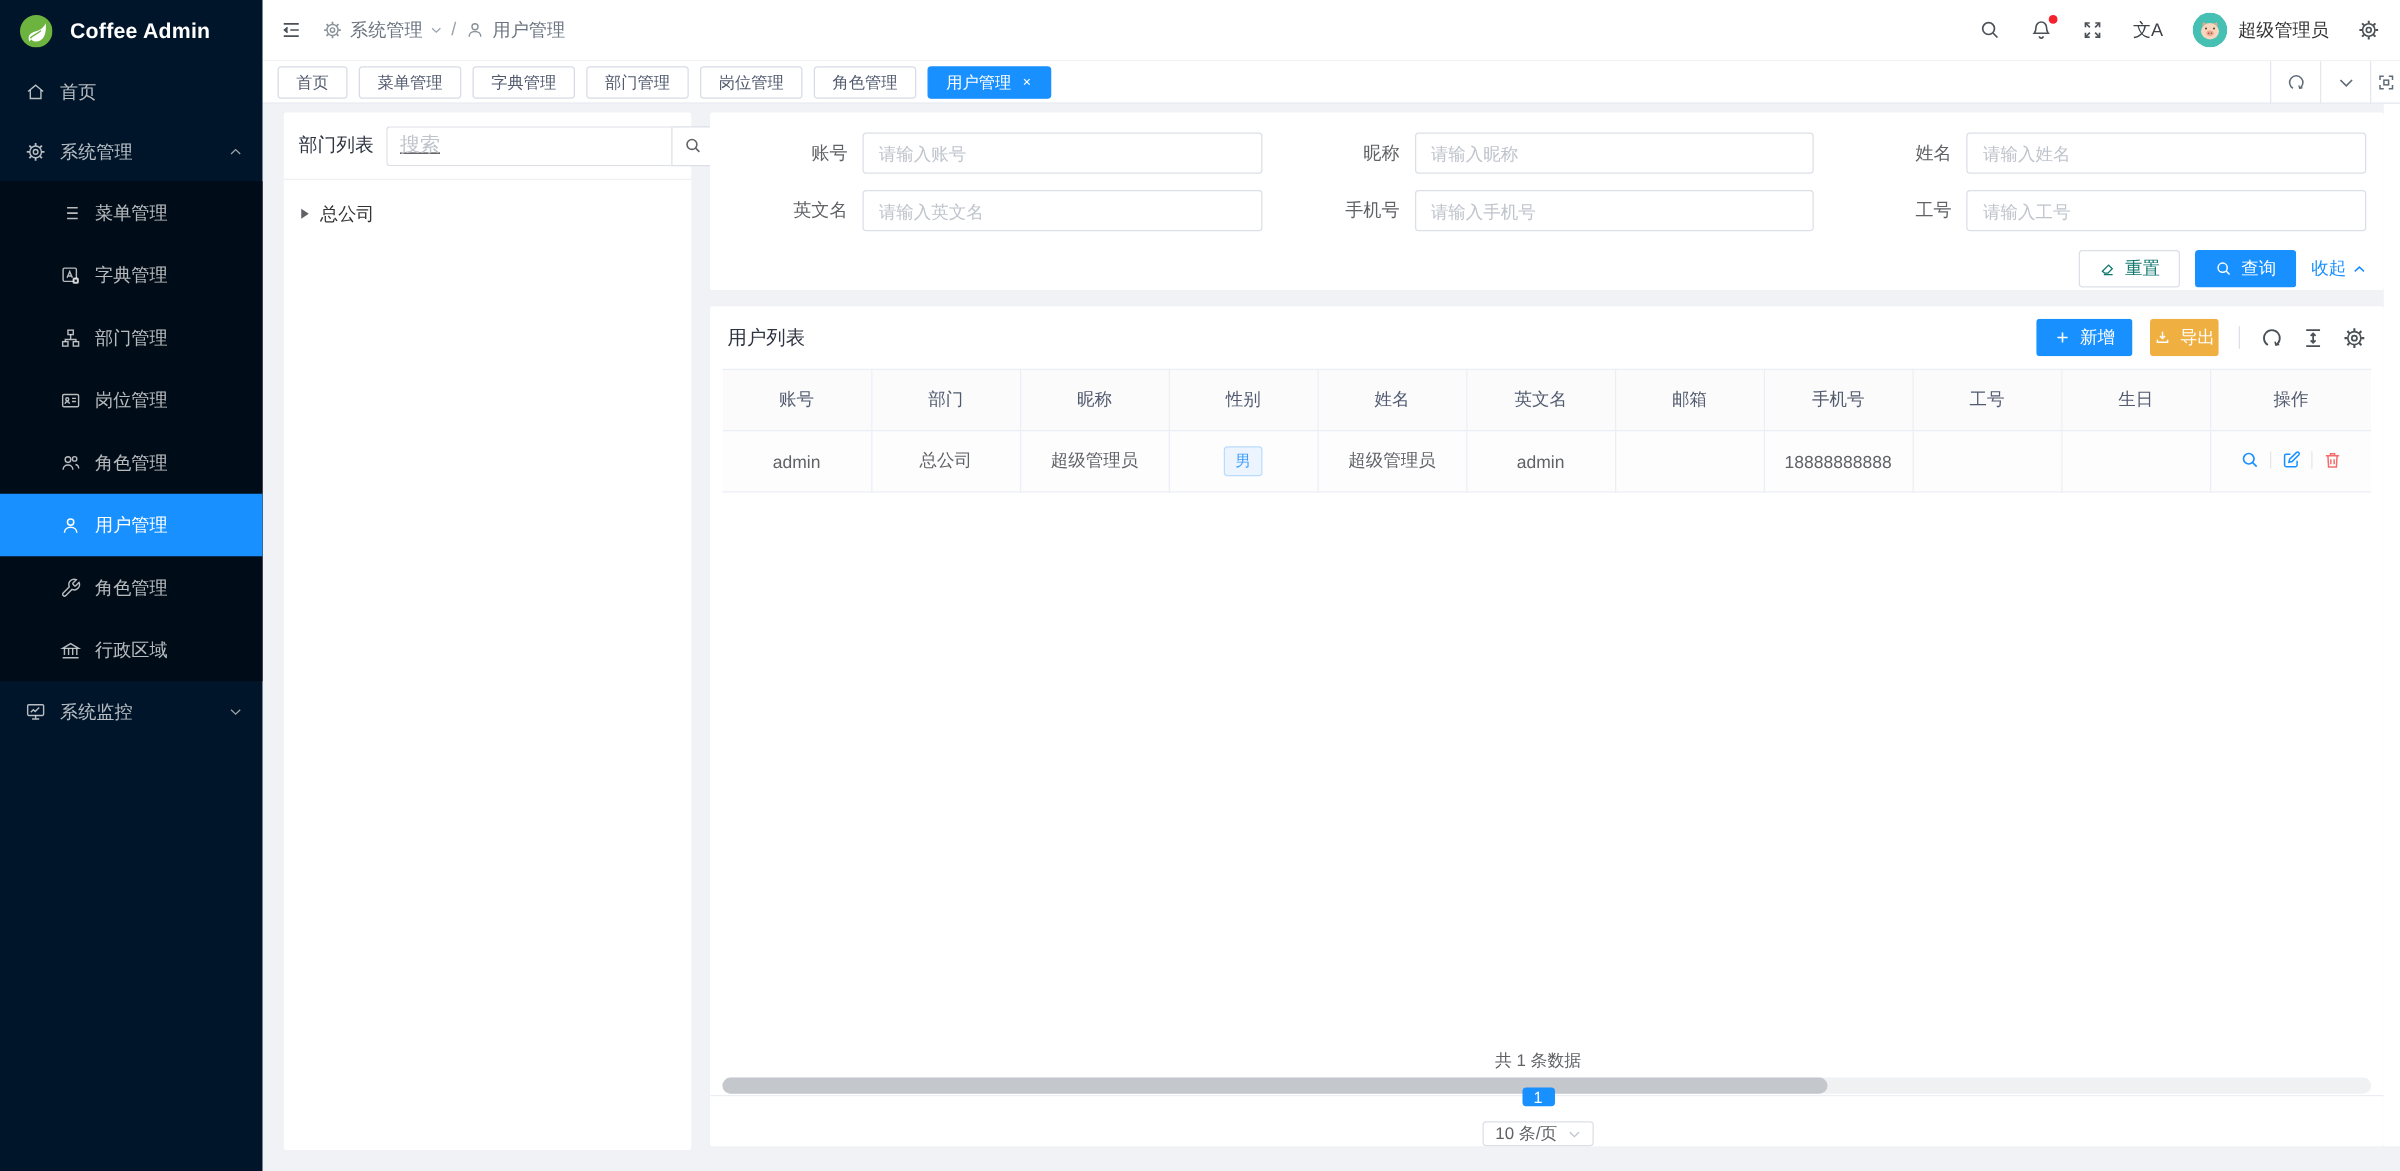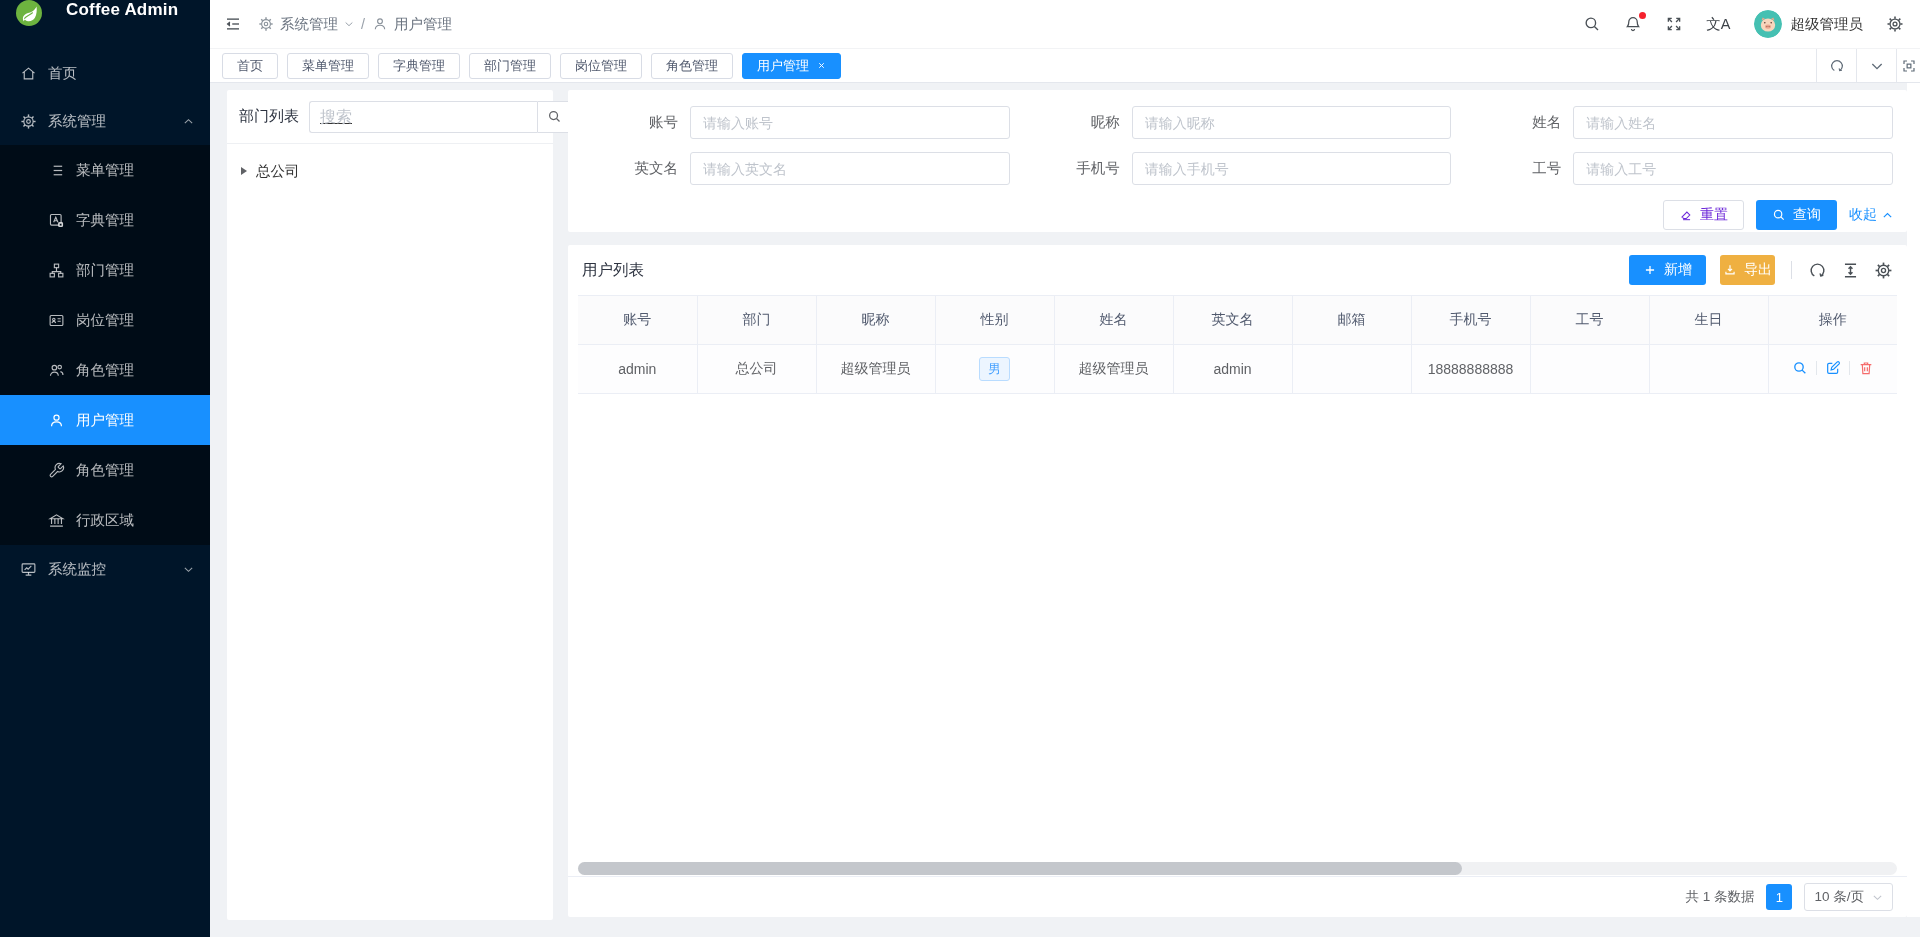--- a/index.html
+++ b/index.html
@@ -2,21 +2,21 @@
 <html><head>
 <meta charset="utf-8">
 <style>
   * { box-sizing: border-box; margin: 0; padding: 0; }
   html,body { width:1920px; height:937px; }
   body { font-family:"Liberation Sans", sans-serif; background:#f0f2f5; position:relative; overflow:hidden; color:#333; }
   .app { position:absolute; inset:0; width:1920px; height:937px; background:#f0f2f5; }
 
   
   .sidebar { position:absolute; left:0; top:0; width:210px; height:937px; background:#001529; z-index:5; }
-  .logo { height:49px; display:flex; gap:24px; padding-left:16px; }
+  .logo { height:49px; display:flex; align-items:center; gap:14px; padding-left:16px; }
   .logo-text { color:#fff; font-size:17px; font-weight:bold; letter-spacing:.2px; }
   .menu-item { height:48px; display:flex; align-items:center; gap:11px; padding:0 16px 0 20px; color:rgba(255,255,255,.72); font-size:14.5px; cursor:pointer; }
   .menu-item .mi-label { flex:0 0 auto; }
   .menu-item .mi-arrow { margin-left:auto; display:flex; color:rgba(255,255,255,.6); }
   .submenu { background:#000c17; }
   .submenu .menu-item { height:50px; padding-left:48px; }
   .menu-item.active { background:#1890ff; color:#fff; }
   .mi-icon { width:17px; height:17px; display:flex; flex:0 0 17px; }
   .mi-icon svg { width:100%; height:100%; }
 
@@ -68,21 +68,21 @@
   
   .filter-card { position:absolute; left:568px; top:90px; width:1339px; height:142px; background:#fff; border-radius:2px; padding:16px 14px 0 0; }
   .filter-grid { display:grid; grid-template-columns:1fr 1fr 1fr; row-gap:13px; }
   .field { display:flex; align-items:center; }
   .field-label { width:122px; text-align:right; padding-right:12px; font-size:14.5px; color:#606266; white-space:nowrap; }
   .field input { flex:1; height:33px; border:1px solid #dcdfe6; border-radius:3px; padding:0 12px; font-size:14px; color:#333; outline:none; font-family:inherit; }
   .field input::placeholder { color:#bfc4cc; }
   .filter-actions { display:flex; align-items:center; justify-content:flex-end; gap:12px; margin-top:15px; }
   .btn { height:30px; display:inline-flex; align-items:center; justify-content:center; gap:7px; border-radius:3px; font-size:14px; padding:0 15px; cursor:pointer; border:1px solid transparent; font-family:inherit; }
   .btn svg { width:14px; height:14px; }
-  .btn-plain { background:#fff; border-color:#dcdfe6; color:#6d28d9; }
+  .btn-plain { background:#fff; border-color:#dcdfe6; color:#0f766e; }
   .btn-primary { background:#1890ff; color:#fff; }
   .btn-warning { background:#efb041; color:#fff; }
   .link-collapse { display:inline-flex; align-items:center; gap:5px; color:#1890ff; font-size:14px; cursor:pointer; }
   .link-collapse svg { width:11px; height:11px; }
 
   
   .table-card { position:absolute; left:568px; top:245px; width:1339px; height:672px; background:#fff; border-radius:2px; }
   .card-header { height:50px; display:flex; align-items:center; padding:0 14px; }
   .card-title { font-size:15.5px; color:#2d3340; }
   .card-tools { margin-left:auto; display:flex; align-items:center; gap:14px; }
@@ -100,21 +100,21 @@
   .row-actions { display:inline-flex; align-items:center; gap:8px; }
   .act-divider { width:1px; height:14px; background:#e3e7ec; }
   .act-icon { width:16px; height:16px; display:flex; cursor:pointer; }
   .act-icon svg { width:100%; height:100%; }
   .act-view, .act-edit { color:#1890ff; }
   .act-delete { color:#f56c6c; }
 
   .h-scrollbar { position:absolute; left:10px; top:617px; width:1319px; height:13px; border-radius:7px; background:#f0f1f3; }
   .h-thumb { position:absolute; left:0; top:0; height:13px; width:884px; border-radius:7px; background:#c4c7cc; cursor:pointer; }
 
-  .card-footer { position:absolute; left:0; right:0; bottom:0; height:41px; border-top:1px solid #ebeef5; display:flex; align-items:center; justify-content:flex-end; gap:12px; padding-right:14px; }
+  .card-footer { position:absolute; left:0; right:0; bottom:0; height:41px; border-top:1px solid #ebeef5; display:flex; align-items:center; justify-content:flex-end; gap:12px; padding-right:14px;flex-direction:column; }
   .total-text { font-size:13.5px; color:#606266; }
   .page-btn { min-width:26px; height:26px; display:flex; align-items:center; justify-content:center; background:#1890ff; color:#fff; border-radius:3px; font-size:13px; cursor:pointer; }
   .size-select { height:28px; display:flex; align-items:center; gap:8px; border:1px solid #dcdfe6; border-radius:3px; padding:0 9px; font-size:13.5px; color:#606266; cursor:pointer; background:#fff; }
   .size-select svg { width:11px; height:11px; color:#c0c4cc; }
 </style>
 </head>
 <body>
 
 <div class="app">
 

